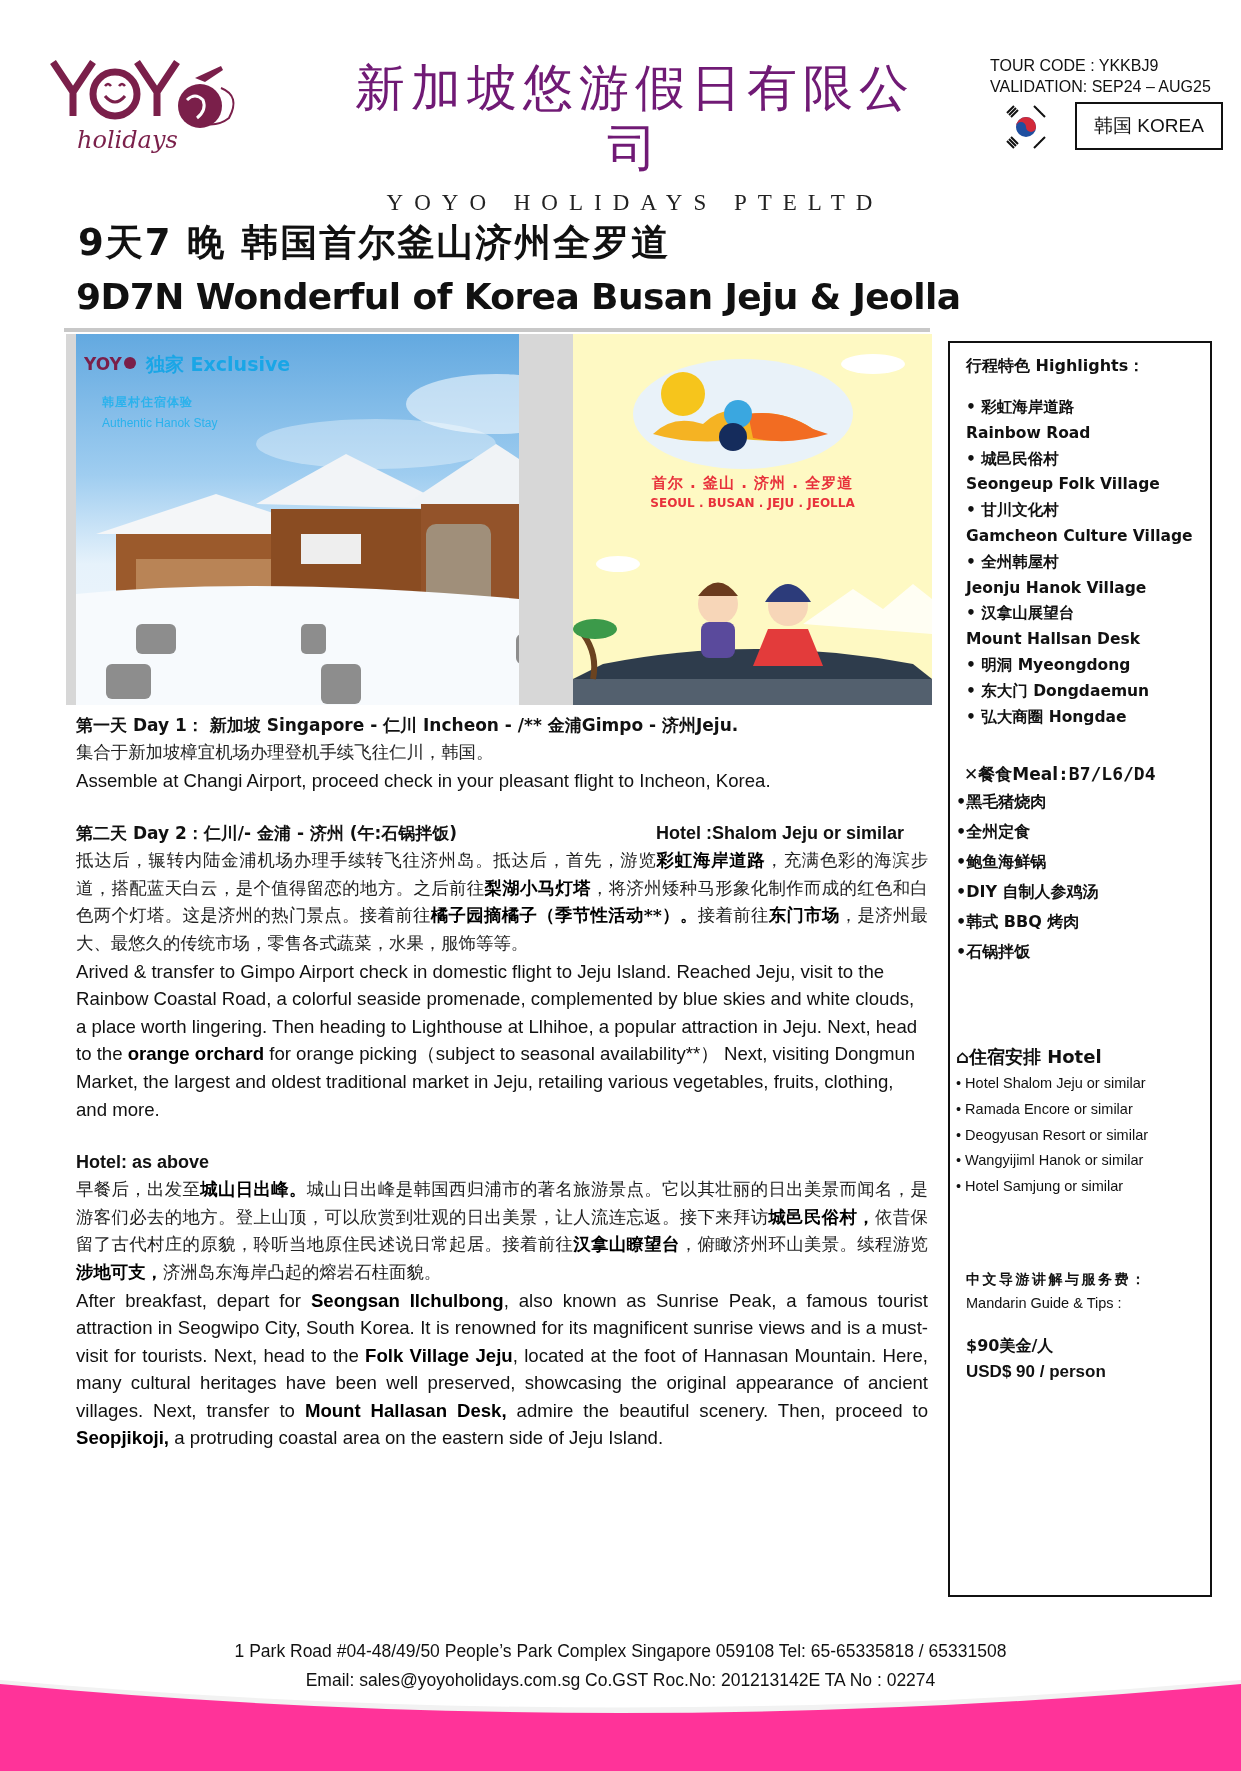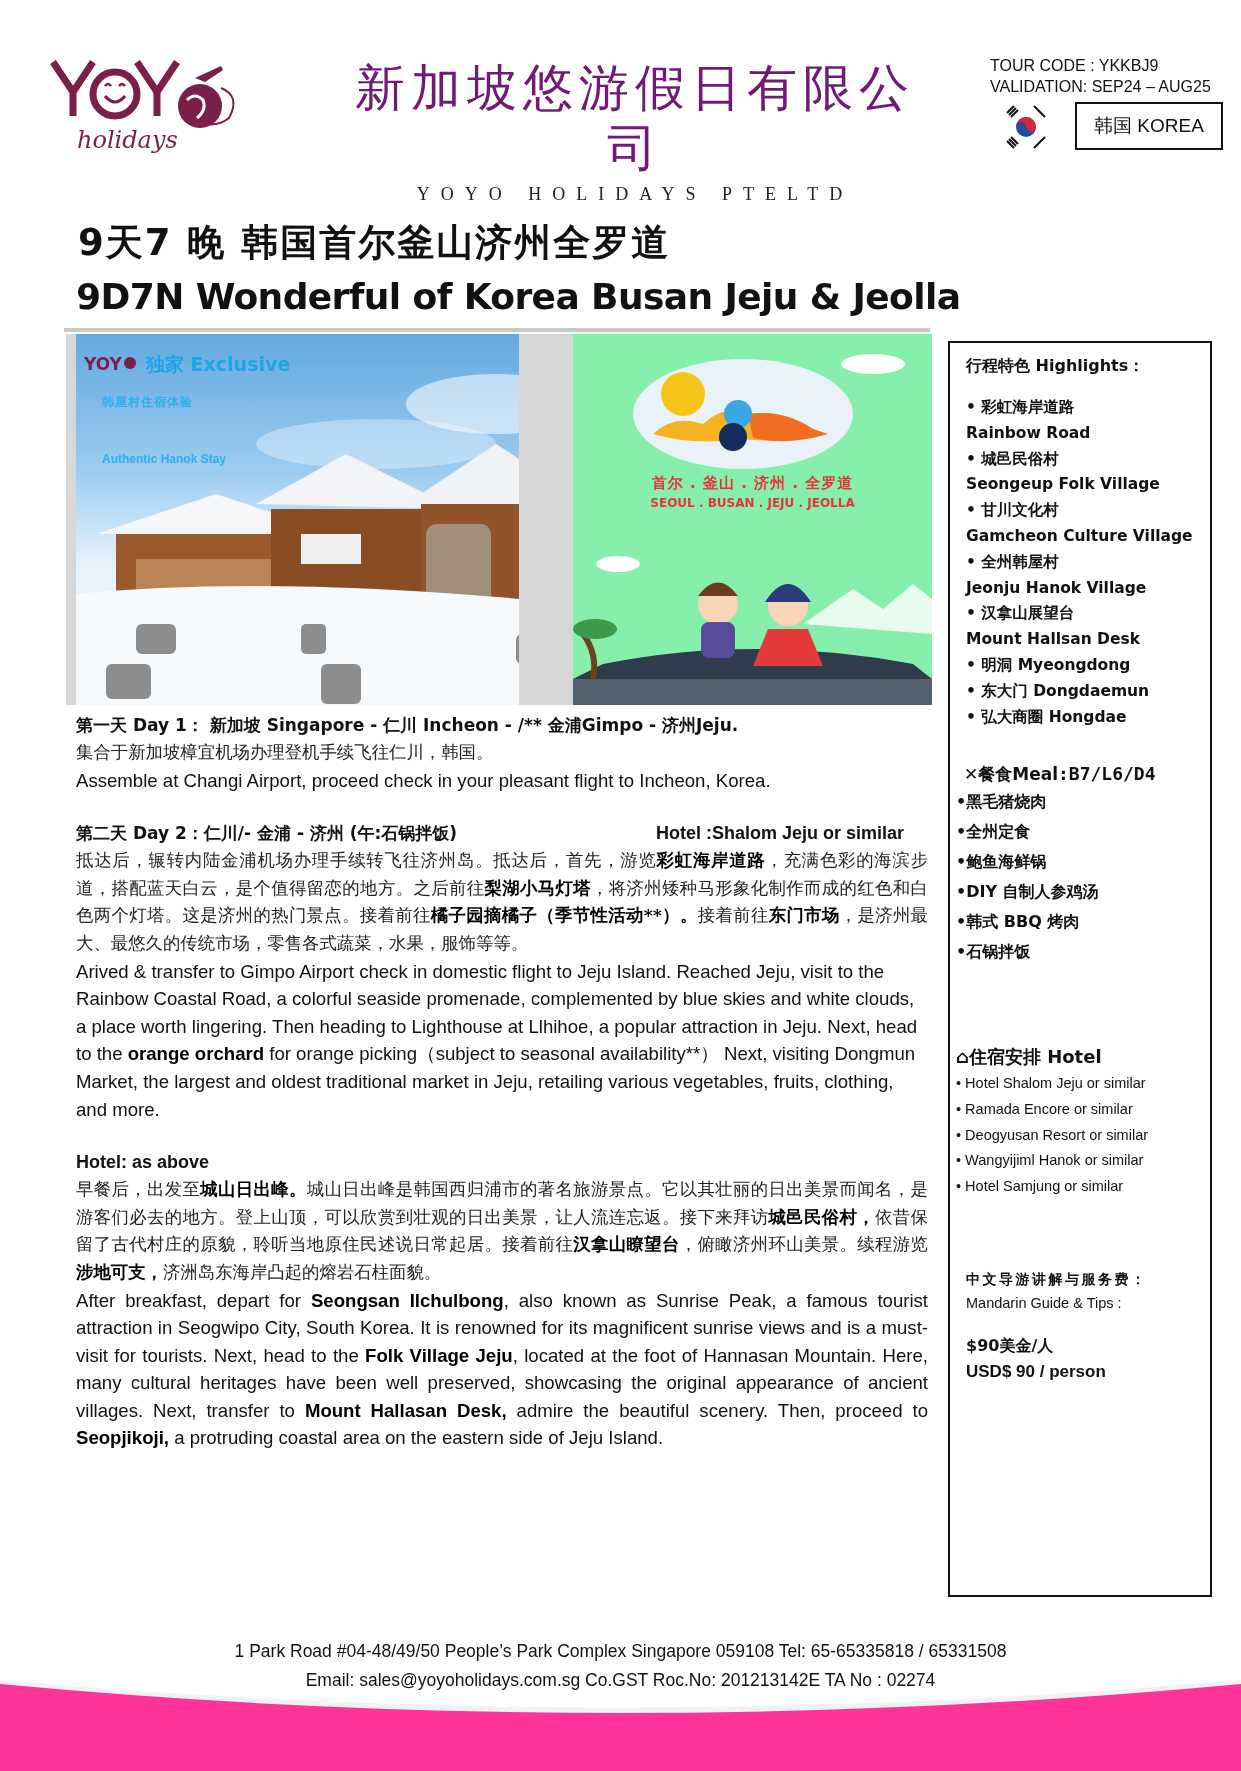--- a/index.html
+++ b/index.html
@@ -3,40 +3,40 @@
 <meta charset="utf-8">
 <style>
   * { box-sizing: border-box; margin: 0; padding: 0; }
   html, body { width: 1241px; height: 1771px; background: #ffffff; overflow: hidden; }
   body { position: relative; font-family: "Liberation Sans", "DejaVu Sans", sans-serif; color: #111; }
 
   
   .logo { position: absolute; left: 45px; top: 48px; width: 200px; height: 112px; }
   .company { position: absolute; left: 345px; top: 58px; width: 580px; text-align: center; }
   .company-cn { font-family: "DejaVu Serif", "Liberation Serif", serif; font-size: 50px; letter-spacing: 6px; color: #701a75; line-height: 60px; }
-  .company-en { font-family: "Liberation Serif", "DejaVu Serif", serif; font-size: 18px; letter-spacing: 11px; color: #222; margin-top: 6px; }
+  .company-en { font-family: "Liberation Serif", "DejaVu Serif", serif; font-size: 23px; letter-spacing: 11px; color: #222; margin-top: 12px; }
   .tour-meta { position: absolute; left: 984px; top: 55px; font-family: Liberation Sans, sans-serif; font-size: 16px; line-height: 21px; color: #111; margin-left: 6px; }
   .flag { position: absolute; left: 1003px; top: 104px; width: 46px; height: 46px; }
   .country-box { position: absolute; left: 1075px; top: 102px; width: 148px; height: 48px; border: 2px solid #111; display: flex; align-items: center; justify-content: center; font-size: 19px; }
 
   
   .title-cn { position: absolute; left: 78px; top: 218px; font-family: "DejaVu Sans", sans-serif; font-weight: bold; font-size: 37px; letter-spacing: 2px; }
   .title-en { position: absolute; left: 76px; top: 276px; font-family: "DejaVu Sans", sans-serif; font-weight: bold; font-size: 36px; letter-spacing: -0.6px; }
   .title-rule { position: absolute; left: 64px; top: 328px; width: 866px; height: 4px; background: #c8c8c8; }
 
   
   .hero { position: absolute; left: 66px; top: 334px; width: 866px; height: 371px; background: #d7d7d7; padding: 0 0 0 10px; overflow: hidden; }
   .hero-left { position: absolute; left: 10px; top: 0; width: 443px; height: 371px; overflow: hidden;
     background: linear-gradient(180deg, #63a9e0 0%, #9fcdf0 38%, #e6f2fb 62%, #f3f7fb 100%); }
-  .hero-right { position: absolute; left: 507px; top: 0; width: 359px; height: 371px; overflow: hidden; background: #86efac; }
+  .hero-right { position: absolute; left: 507px; top: 0; width: 359px; height: 371px; overflow: hidden; background: #fef9c3; }
   .excl-row { position: absolute; left: 8px; top: 16px; display: flex; align-items: center; gap: 8px; }
   .mini-logo { width: 54px; height: 30px; }
   .excl-text { font-family: "DejaVu Sans", sans-serif; font-weight: bold; font-size: 19px; color: #1aa6e6; }
   .excl-sub1 { position: absolute; left: 26px; top: 60px; font-size: 12px; font-weight: bold; color: #2ab2ec; letter-spacing: 1px; text-align: center; }
-  .excl-sub2 { position: absolute; left: 26px; top: 82px; font-size: 12px; font-weight: bold; color: #2ab2ec; margin-top: 36px; }
+  .excl-sub2 { position: absolute; left: 26px; top: 82px; font-size: 12px; font-weight: normal; color: #2ab2ec; }
   .route-cn { position: absolute; left: 0; width: 100%; top: 140px; text-align: center; font-family: "DejaVu Sans", sans-serif; font-weight: bold; font-size: 15px; color: #e8313b; letter-spacing: 1px; }
   .route-en { position: absolute; left: 0; width: 100%; top: 162px; text-align: center; font-family: "DejaVu Sans", sans-serif; font-weight: bold; font-size: 12px; color: #e8313b; }
 
   
   .main { position: absolute; left: 76px; top: 712px; width: 852px; }
   .day { margin-bottom: 26px; }
   .day-head { font-family: "DejaVu Sans", sans-serif; font-weight: bold; font-size: 17px; line-height: 27px; display: flex; justify-content: space-between; white-space: nowrap; }
   .day-hotel { padding-right: 24px; font-family: "Liberation Sans", sans-serif; font-weight: bold; font-size: 18px; }
   .cn-para { font-family: "DejaVu Serif", serif; font-size: 17.4px; line-height: 27.6px; color: #222; text-align: justify; }
   .en-para { font-family: "Liberation Sans", sans-serif; font-size: 18.6px; line-height: 27.6px; color: #111; }

